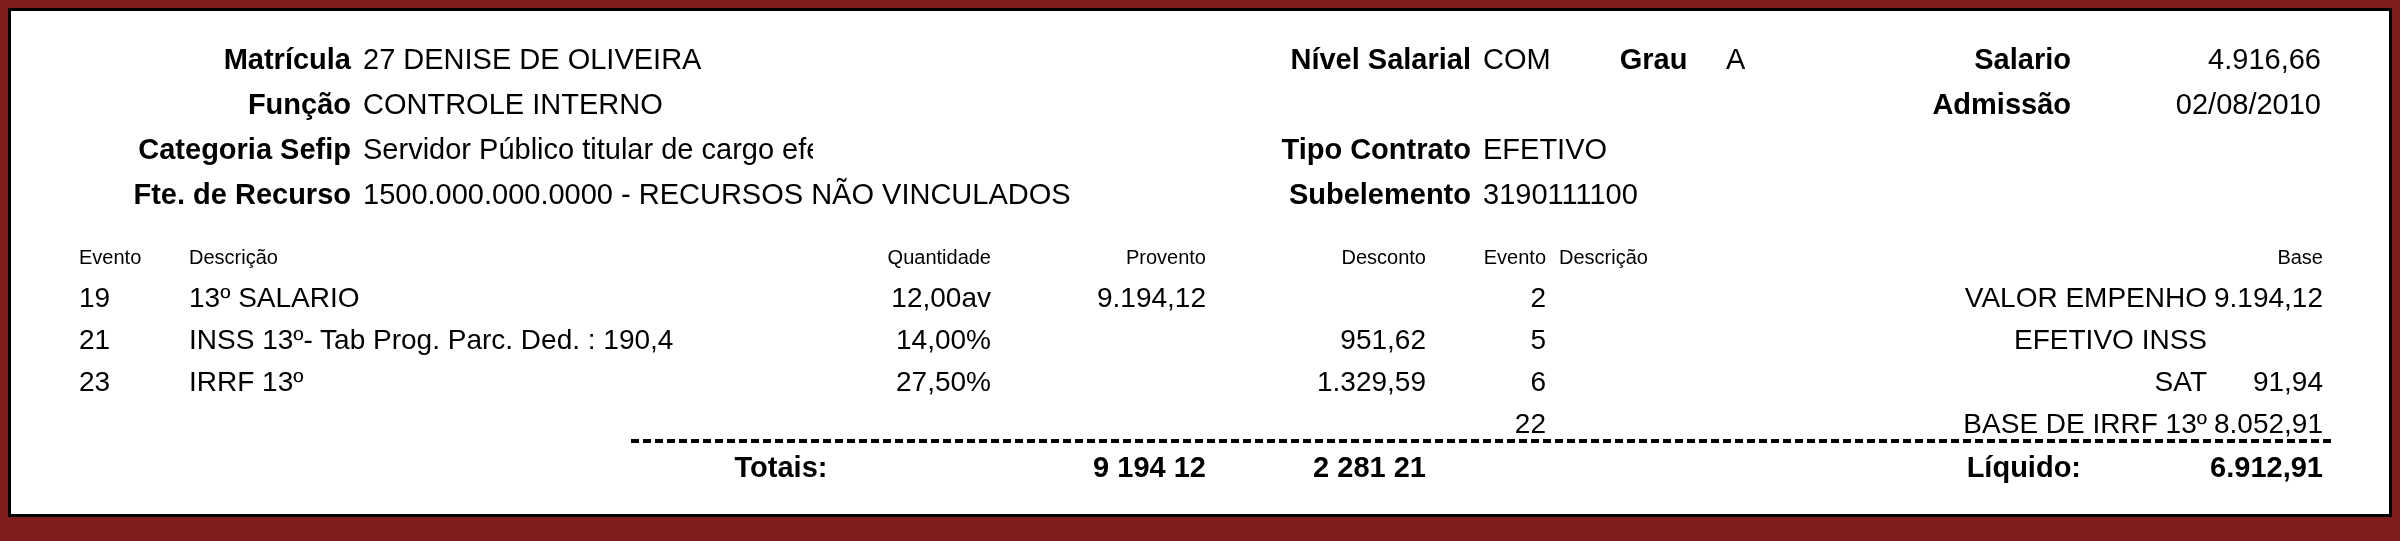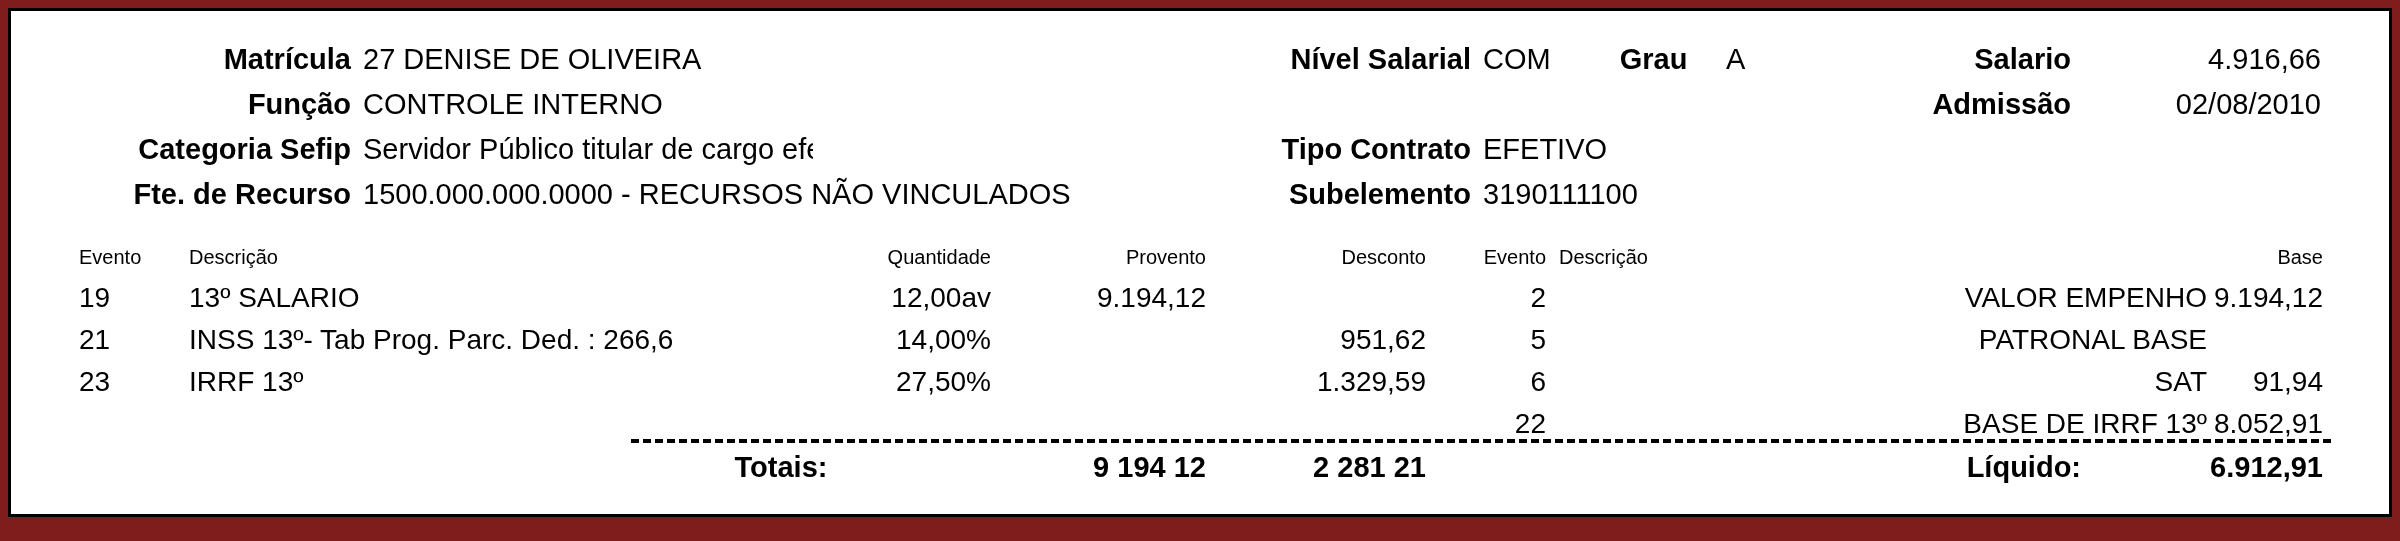--- a/index.html
+++ b/index.html
@@ -215,37 +215,37 @@
       <div class="tbl-head h-desc2">Descrição</div>
       <div class="tbl-head h-base">Base</div>
 
       <div class="row rowL1 c-evento">19</div>
       <div class="row rowL1 c-desc">13º SALARIO</div>
       <div class="row rowL1 c-qtd">12,00av</div>
       <div class="row rowL1 c-prov">9.194,12</div>
       <div class="row rowL1 c-desct"></div>
 
       <div class="row rowL2 c-evento">21</div>
-      <div class="row rowL2 c-desc">INSS 13º- Tab Prog. Parc. Ded. : 266,6</div>
+      <div class="row rowL2 c-desc">INSS 13º- Tab Prog. Parc. Ded. : 190,4</div>
       <div class="row rowL2 c-qtd">14,00%</div>
       <div class="row rowL2 c-prov"></div>
       <div class="row rowL2 c-desct">951,62</div>
 
       <div class="row rowL3 c-evento">23</div>
       <div class="row rowL3 c-desc">IRRF 13º</div>
       <div class="row rowL3 c-qtd">27,50%</div>
       <div class="row rowL3 c-prov"></div>
       <div class="row rowL3 c-desct">1.329,59</div>
 
       <div class="row rowR1 c-evento2">2</div>
       <div class="row rowR1 c-desc2">VALOR EMPENHO</div>
       <div class="row rowR1 c-base">9.194,12</div>
 
       <div class="row rowR2 c-evento2">5</div>
-      <div class="row rowR2 c-desc2">PATRONAL BASE</div>
+      <div class="row rowR2 c-desc2">EFETIVO INSS</div>
 
       <div class="row rowR3 c-evento2">6</div>
       <div class="row rowR3 c-desc2">SAT</div>
       <div class="row rowR3 c-base">91,94</div>
 
       <div class="row rowR4 c-evento2">22</div>
       <div class="row rowR4 c-desc2">BASE DE IRRF 13º</div>
       <div class="row rowR4 c-base">8.052,91</div>
 
       <div class="dash-sep"></div>

